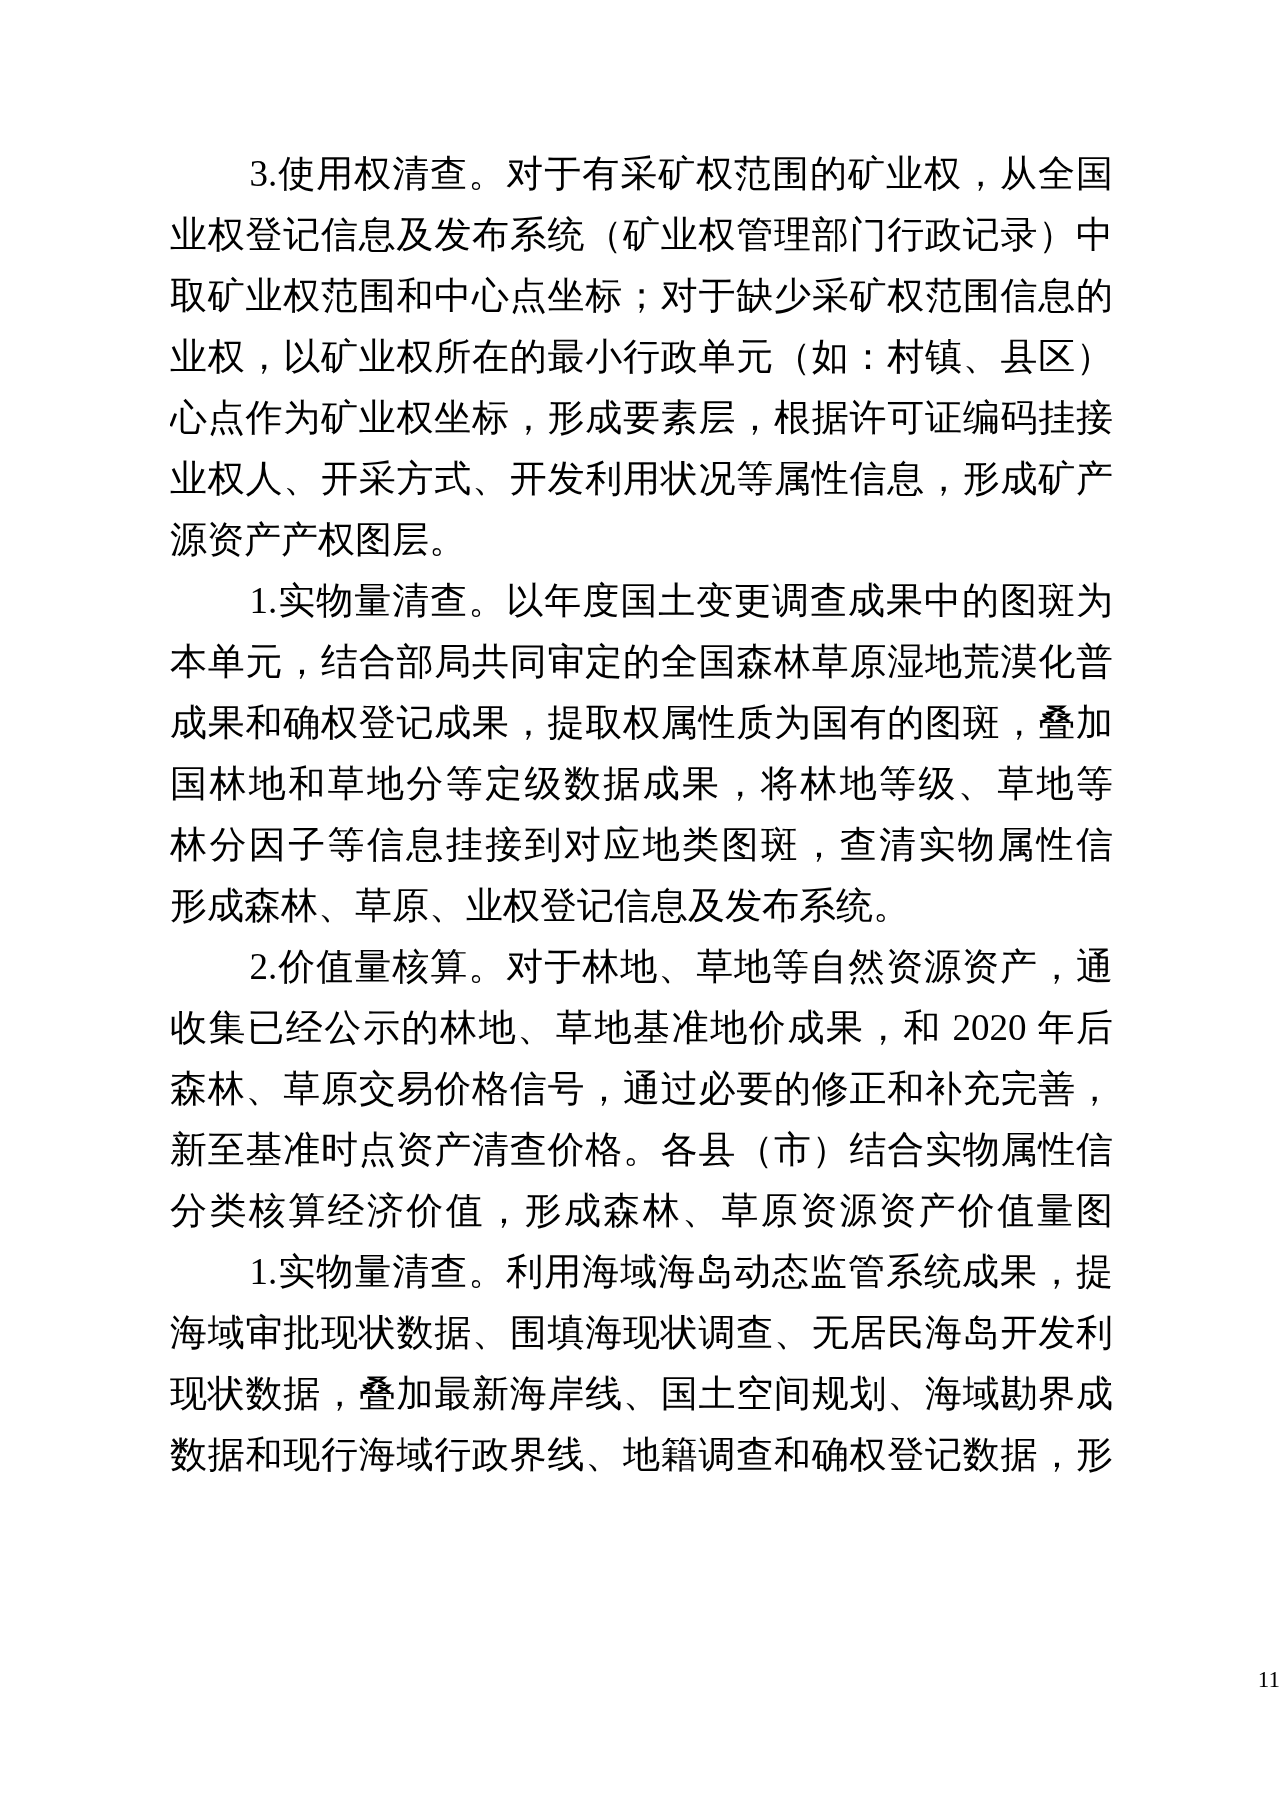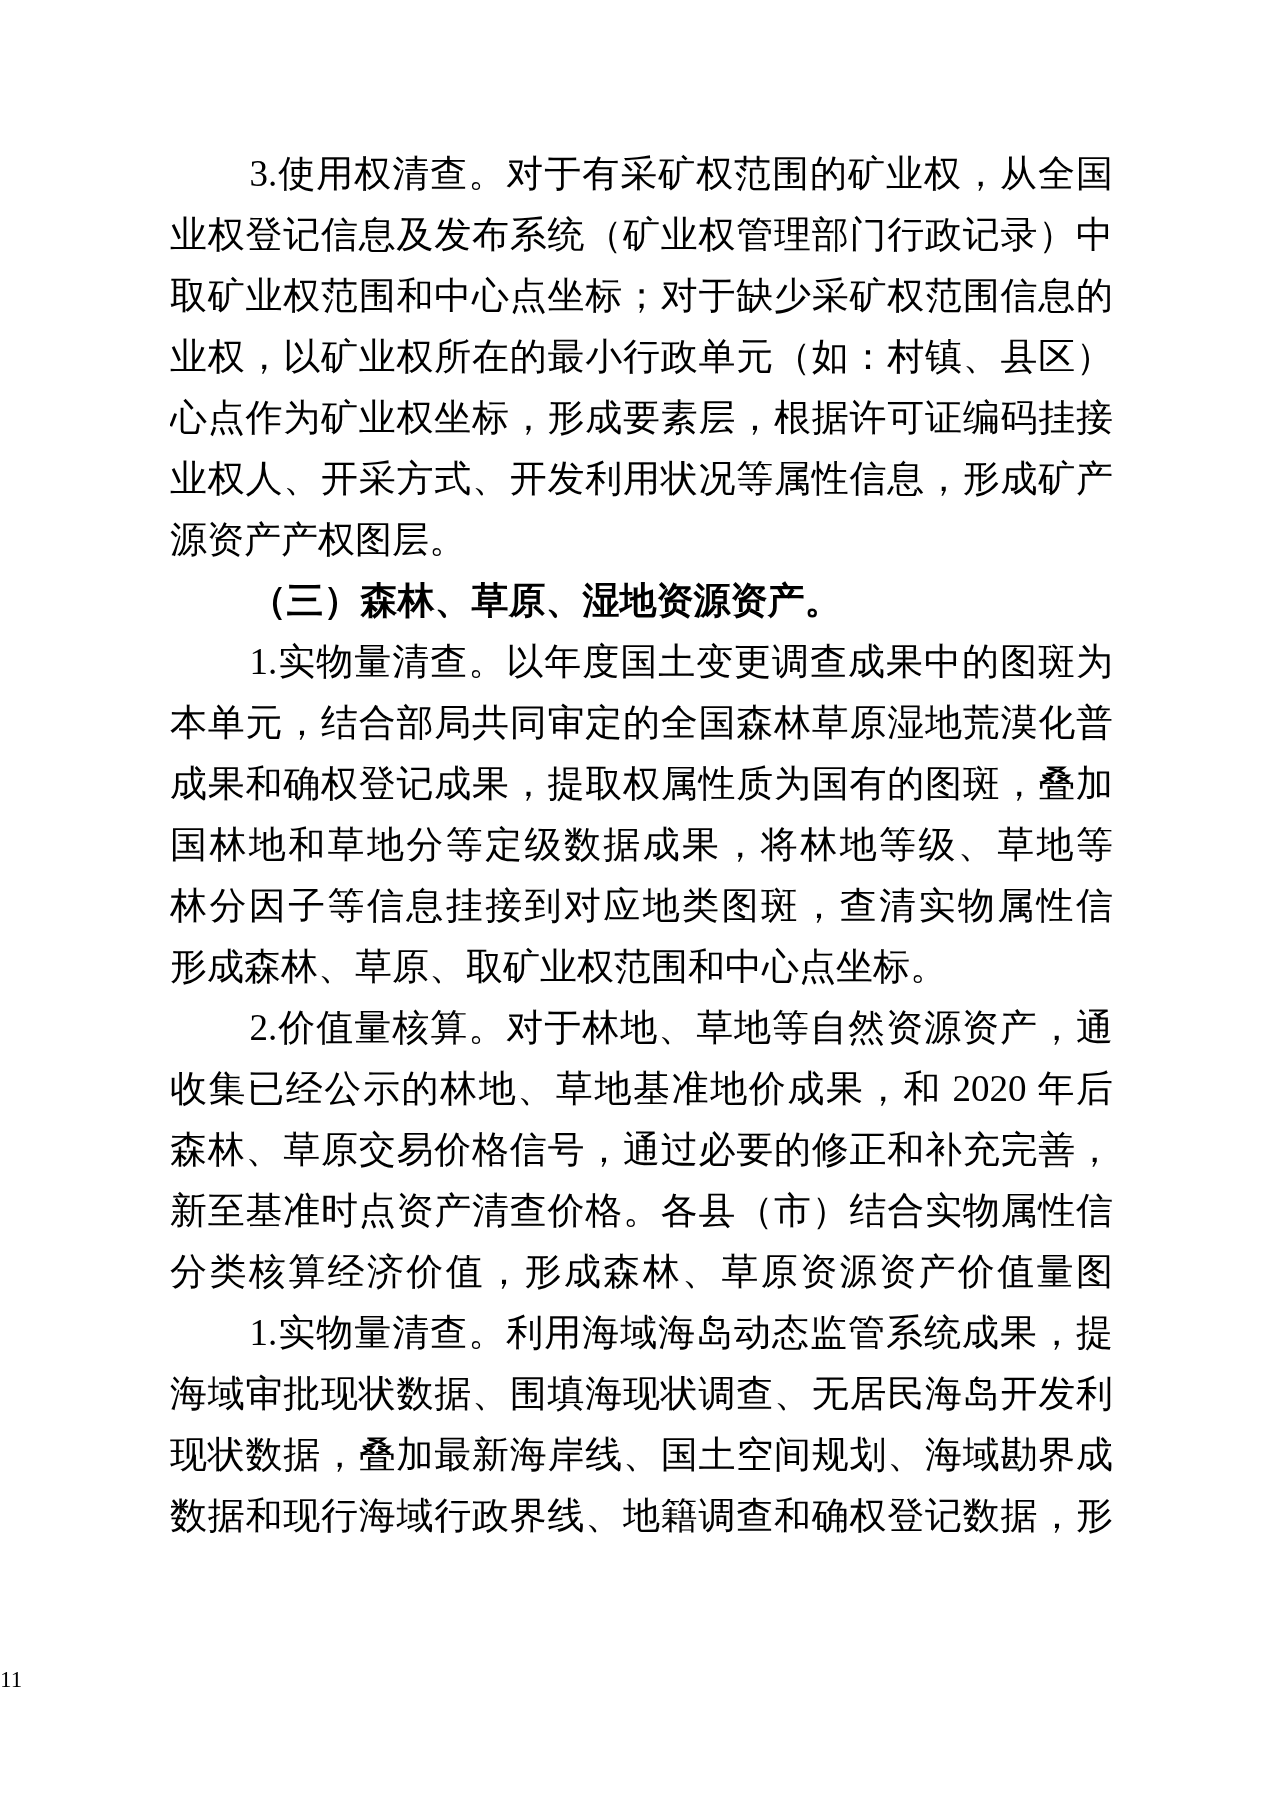--- a/index.html
+++ b/index.html
@@ -39,49 +39,46 @@
     text-indent: 2.15em;
   }
   .heading .line {
     font-weight: bold;
   }
   .page-number {
     position: absolute;
     top: 1665px;
     left: 0;
     width: 100%;
-    text-align: left;
+    text-align: right;
     font-size: 23px;
     line-height: 30px;
   }
 </style>
 </head>
 <body>
 
 <div class="page">
   <div class="content">
       <div>
         <div class="line indent">3.使用权清查。对于有采矿权范围的矿业权，从全国矿</div>
         <div class="line">业权登记信息及发布系统（矿业权管理部门行政记录）中提</div>
         <div class="line">取矿业权范围和中心点坐标；对于缺少采矿权范围信息的矿</div>
         <div class="line">业权，以矿业权所在的最小行政单元（如：村镇、县区）中</div>
         <div class="line">心点作为矿业权坐标，形成要素层，根据许可证编码挂接矿</div>
         <div class="line">业权人、开采方式、开发利用状况等属性信息，形成矿产资</div>
         <div class="line left">源资产产权图层。</div>
       </div>
-      <div class="heading">
-        <div class="line left indent">（三）森林、草原、湿地资源资产。</div>
-      </div>
       <div>
         <div class="line indent">1.实物量清查。以年度国土变更调查成果中的图斑为基</div>
         <div class="line">本单元，结合部局共同审定的全国森林草原湿地荒漠化普查</div>
         <div class="line">成果和确权登记成果，提取权属性质为国有的图斑，叠加全</div>
         <div class="line">国林地和草地分等定级数据成果，将林地等级、草地等级、</div>
         <div class="line">林分因子等信息挂接到对应地类图斑，查清实物属性信息，</div>
-        <div class="line left">形成森林、草原、取矿业权范围和中心点坐标。</div>
+        <div class="line left">形成森林、草原、业权登记信息及发布系统。</div>
       </div>
       <div>
         <div class="line indent">2.价值量核算。对于林地、草地等自然资源资产，通过</div>
         <div class="line">收集已经公示的林地、草地基准地价成果，和 2020 年后的</div>
         <div class="line">森林、草原交易价格信号，通过必要的修正和补充完善，更</div>
         <div class="line">新至基准时点资产清查价格。各县（市）结合实物属性信息</div>
         <div class="line">分类核算经济价值，形成森林、草原资源资产价值量图层。</div>
       </div>
       <div>
         <div class="line indent">1.实物量清查。利用海域海岛动态监管系统成果，提取</div>

